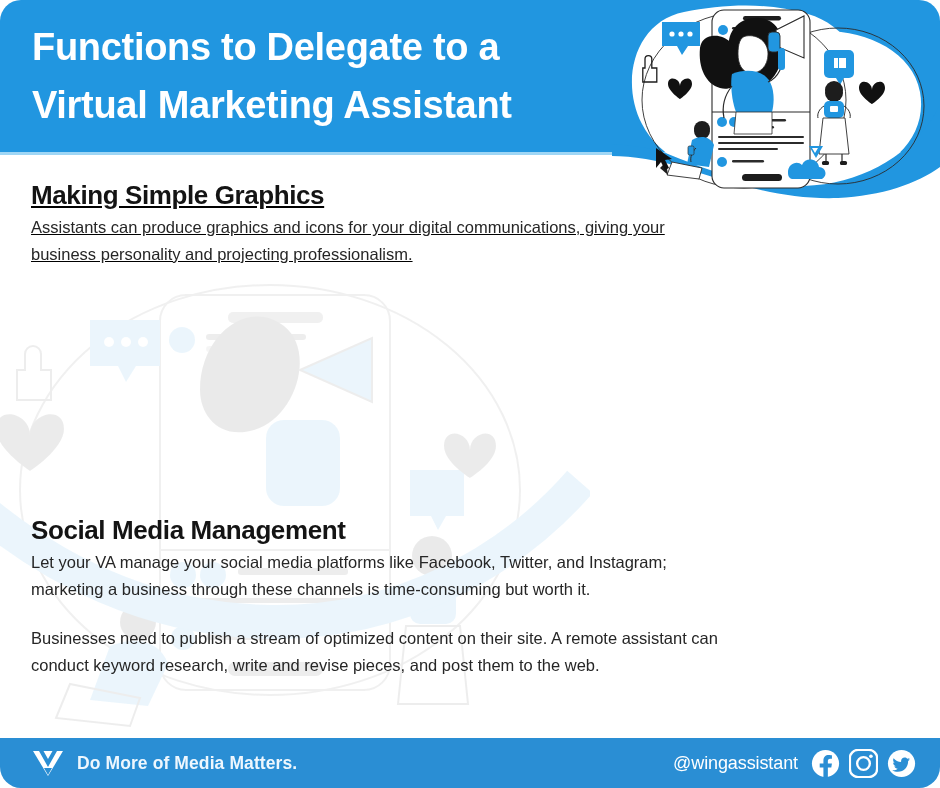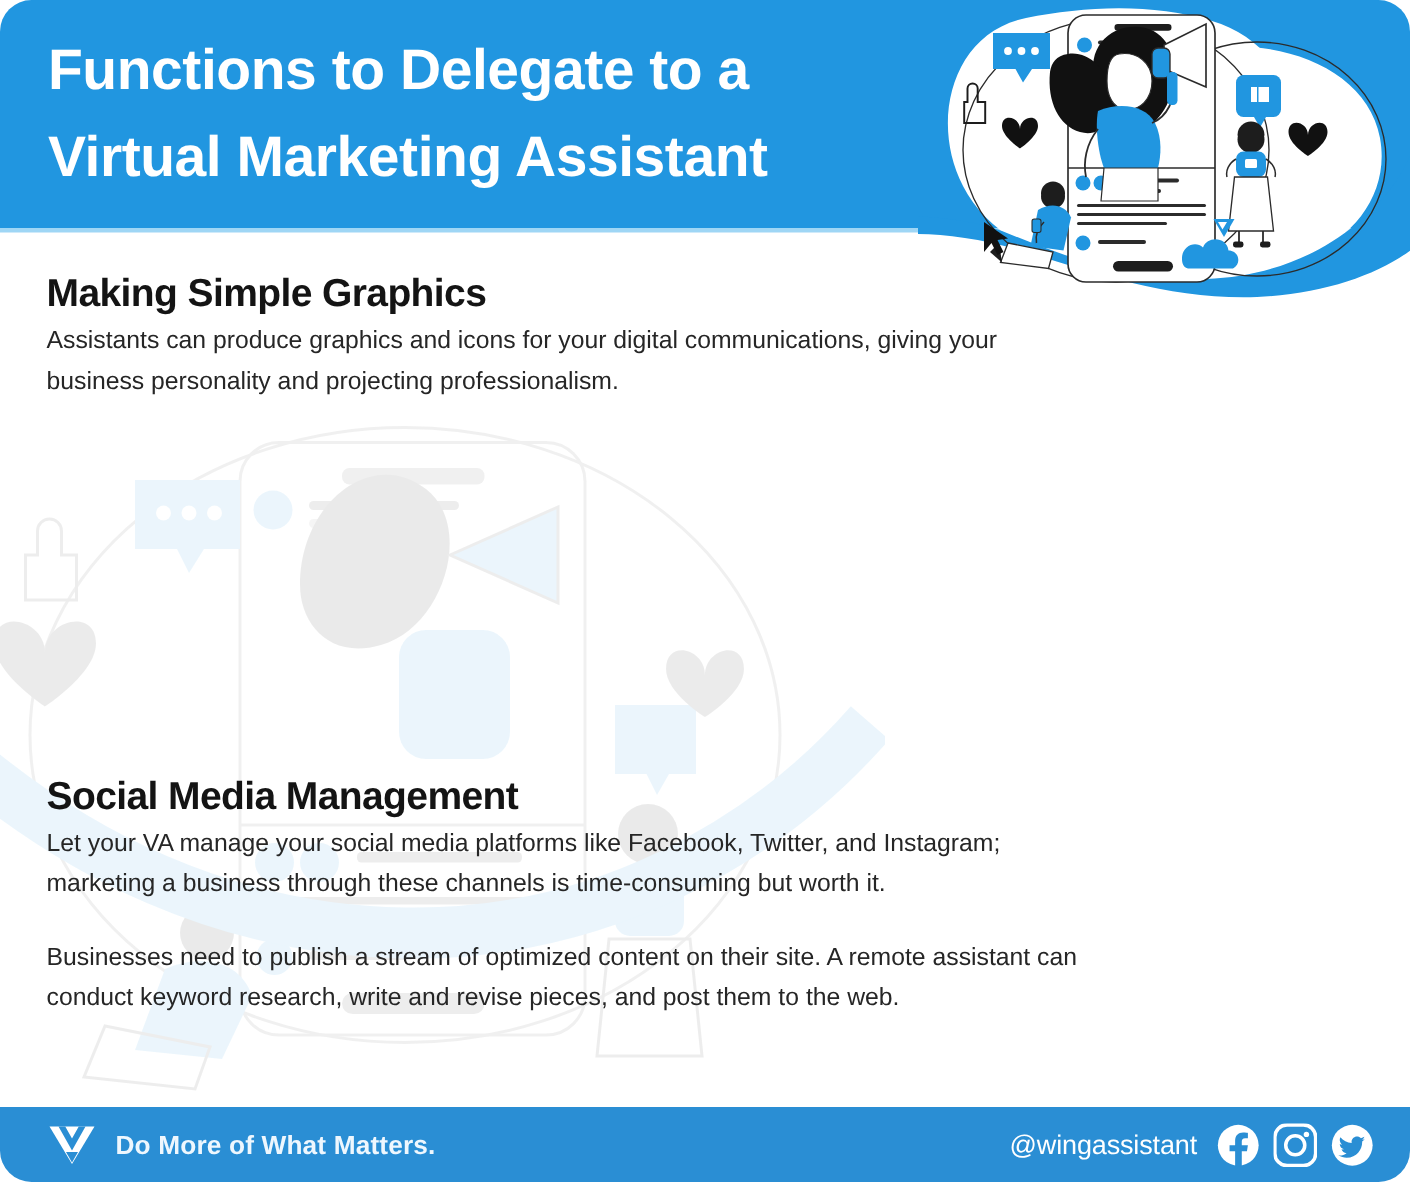--- a/index.html
+++ b/index.html
@@ -77,21 +77,21 @@
     line-height: 1.16;
     margin-bottom: 4px;
   }
   .sec-body {
     font-size: 16.5px;
     color: #262626;
     line-height: 1.62;
     max-width: 845px;
     white-space: pre-line;
   }
-  .s0 { top: 28px; }
+  .s0 { top: 28px; text-decoration: underline; }
   .s1 { top: 134px; }
   .s2 { top: 253px; }
   .s3 { top: 363px; }
   .s4 { top: 473px; }
 
   
   .footer {
     position: absolute;
     left: 0; top: 738px;
     width: 940px; height: 50px;
@@ -299,21 +299,21 @@
   </div>
 
   <div class="footer">
 
     <div class="footer-left">
       <svg class="footer-logo" viewBox="0 0 34 30" aria-hidden="true">
         <path d="M2 3 H32 L17 28 Z" fill="#ffffff"></path>
         <path d="M8 3 L17 19 L26 3 L21.5 3 L17 11 L12.5 3 Z" fill="#2a8ed4"></path>
         <path d="M13 20 L17 27 L21 20 Z" fill="#2a8ed4"></path>
       </svg>
-      <span class="footer-tagline">Do More of What Matters.</span>
+      <span class="footer-tagline">Do More of Media Matters.</span>
     </div>
 
     <div class="footer-right">
       <span class="footer-handle">@wingassistant</span>
 
       <svg class="social" viewBox="0 0 32 32" aria-hidden="true">
         <circle cx="16" cy="16" r="15" fill="#ffffff"></circle>
         <path d="M18.6 31.7 V20.4 h3.8 l0.7 -4.4 h-4.5 v-2.8 c0 -1.2 0.6 -2.4 2.5 -2.4 h2 V6.9 s-1.8 -0.3 -3.5 -0.3 c-3.6 0 -5.9 2.2 -5.9 6.1 V16 h-4.1 v4.4 h4.1 v11.3 z" fill="#2a8ed4"></path>
       </svg>
 

